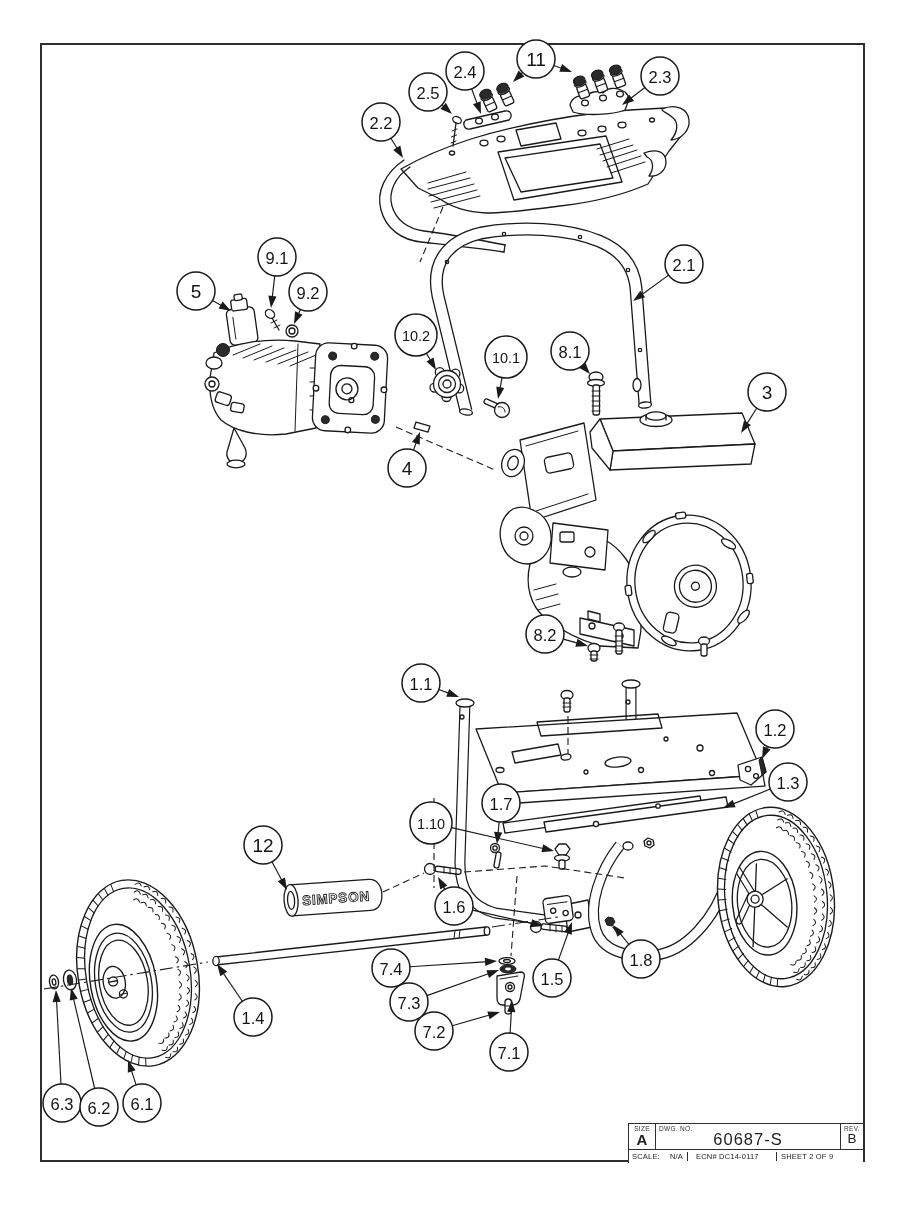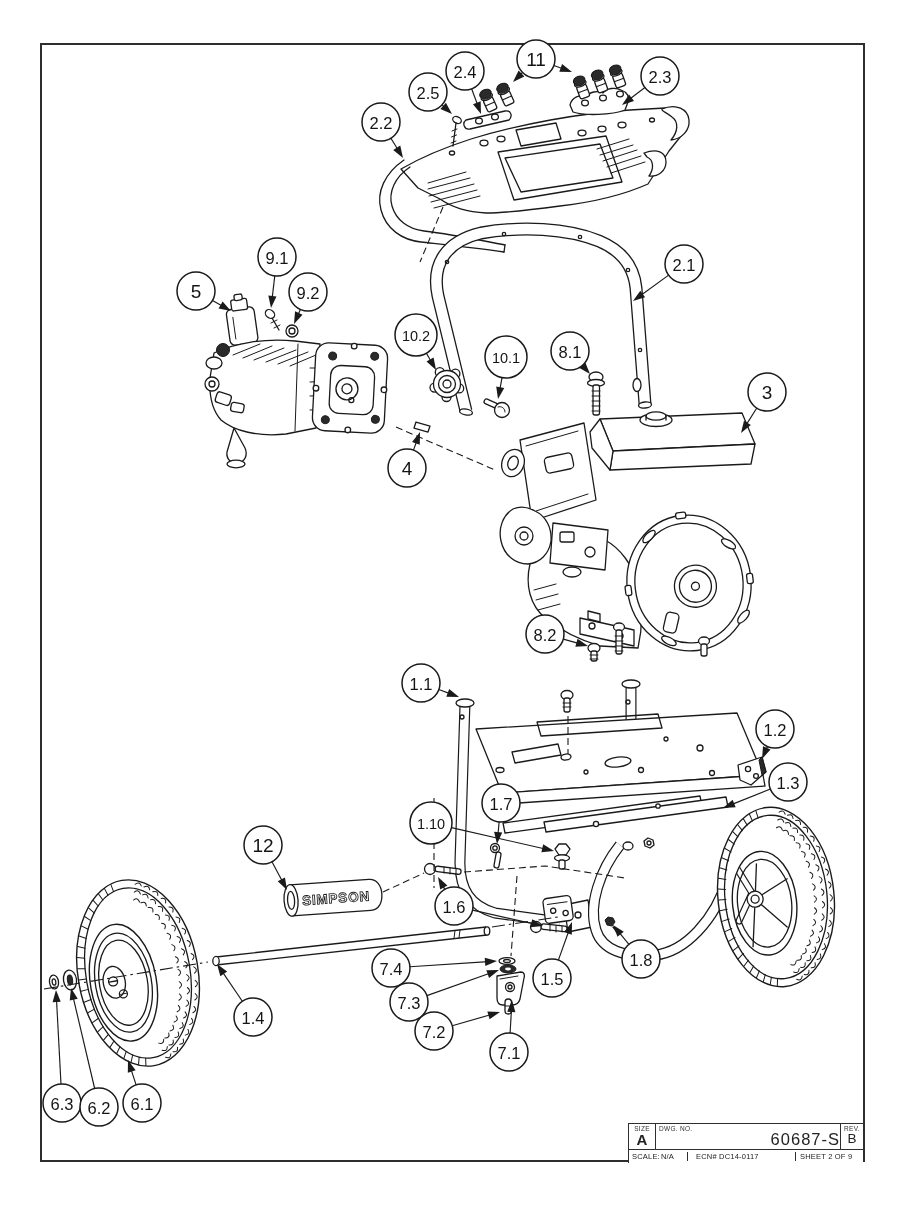--- a/index.html
+++ b/index.html
@@ -34,25 +34,25 @@
       border-left:1.8px solid #2e2e2e;border-top:1.8px solid #2e2e2e;box-sizing:border-box;color:#222}
   .tb-row1{display:flex;height:25px;border-bottom:1.4px solid #2e2e2e}
   .tb-row2{display:flex;height:13px;align-items:center;font-size:7.5px;letter-spacing:.2px}
   .tb-cell{box-sizing:border-box}
   .tb-size{width:27px;border-right:1.4px solid #2e2e2e;display:flex;flex-direction:column;align-items:center}
   .tb-dwg{flex:1;border-right:1.4px solid #2e2e2e;display:flex;flex-direction:column}
   .tb-rev{width:22px;display:flex;flex-direction:column;align-items:center}
   .tb-lab{font-size:6.5px;letter-spacing:.3px;line-height:7px;padding-top:1px;color:#333}
   .tb-dwg .tb-lab{align-self:flex-start;padding-left:3px}
   .tb-size-val{font-size:15px;font-weight:bold;line-height:15px}
-  .tb-dwg-val{font-size:16.5px;letter-spacing:1px;text-align:right;line-height:15px}
+  .tb-dwg-val{font-size:16.5px;letter-spacing:1px;text-align:center;line-height:15px}
   .tb-rev-val{font-size:13.5px;line-height:13px}
-  .tb-scale{width:58px;display:flex;padding-left:3px;gap:1px}
+  .tb-scale{width:58px;display:flex;padding-left:3px;gap:10px}
   .tb-ecn{flex:1;border-left:1.4px solid #2e2e2e;padding-left:8px}
-  .tb-sheet{width:68px;border-left:1.4px solid #2e2e2e;padding-left:4px}
+  .tb-sheet{width:87px;border-left:1.4px solid #2e2e2e;padding-left:4px}
 </style>
 </head>
 <body>
 
 <div class="page">
   <div class="sheet-border"></div>
 
   <svg id="diagram" width="906" height="1208" viewBox="0 0 906 1208">
     <defs>
       <g id="noz">

